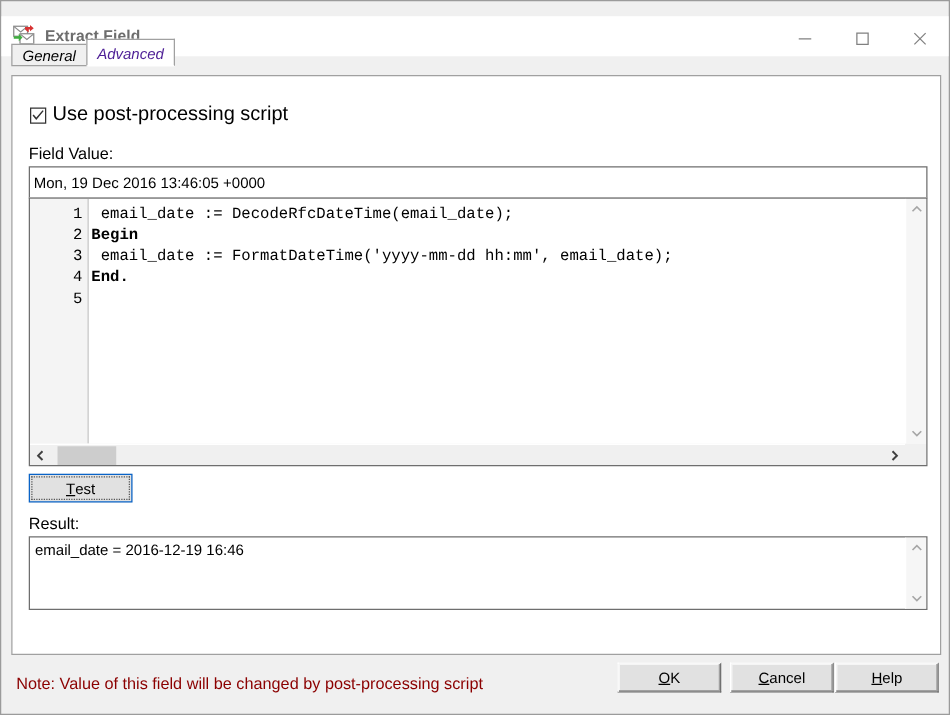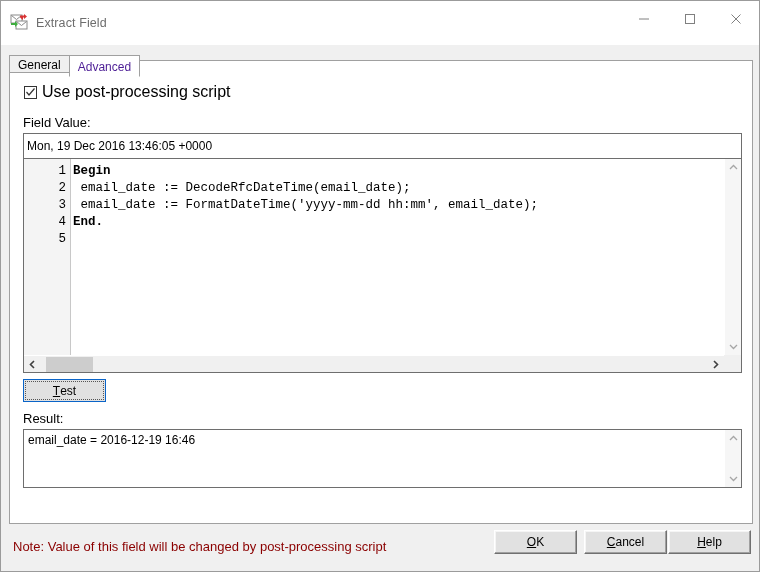--- a/index.html
+++ b/index.html
@@ -19,26 +19,27 @@
     height: 572px;
     box-sizing: border-box;
     background: #f0f0f0;
     border: 1px solid #9b9b9b;
     overflow: hidden;
   }
 
   
   #titlebar {
     position: absolute;
-    left: 0; top: 0;
+    left: 0; top: 12px;
     width: 100%;
-    height: 44px;
-    background: #ffffff;
-    display: flex;
-    align-items: center;
+    height: 32px;
+    background: #ffffff;
+    display: flex;
+    align-items: center;
+    font-weight: bold;
   }
   #title-icon {
     width: 18px;
     height: 18px;
     margin-left: 9px;
     margin-right: 8px;
     position: relative;
     flex: none;
   }
   #title-text {
@@ -60,25 +61,26 @@
     align-items: center;
     justify-content: center;
     cursor: default;
   }
   .win-btn svg { display: block; }
 
   
   #tabstrip {
     position: absolute;
     left: 8px;
-    top: 54px;
+    top: 30px;
     height: 22px;
     display: flex;
-    align-items: flex-start;
+    align-items: flex-end;
     z-index: 3;
+    font-style: italic;
   }
   .tab {
     font-size: 12px;
     line-height: 1;
     padding: 4px 8px 4px 8px;
     box-sizing: border-box;
     cursor: default;
     position: relative;
     white-space: nowrap;
   }
@@ -424,22 +426,22 @@
     <div id="editor">
       <div id="editor-inner">
         <div id="gutter">
           <div class="gutter-num">1</div>
           <div class="gutter-num">2</div>
           <div class="gutter-num">3</div>
           <div class="gutter-num">4</div>
           <div class="gutter-num">5</div>
         </div>
         <div id="code">
+          <div class="code-line"> email_date := DecodeRfcDateTime(email_date);</div>
           <div class="code-line kw">Begin</div>
-          <div class="code-line"> email_date := DecodeRfcDateTime(email_date);</div>
           <div class="code-line"> email_date := FormatDateTime('yyyy-mm-dd hh:mm', email_date);</div>
           <div class="code-line kw">End.</div>
           <div class="code-line"></div>
         </div>
       </div>
 
       <div class="vscroll">
         <div class="arrow up">
           <svg width="9" height="7" viewBox="0 0 9 7">
               <path d="M1 5 L4.5 1.5 L8 5" fill="none" stroke="#a6a6a6" stroke-width="1.3"></path>

